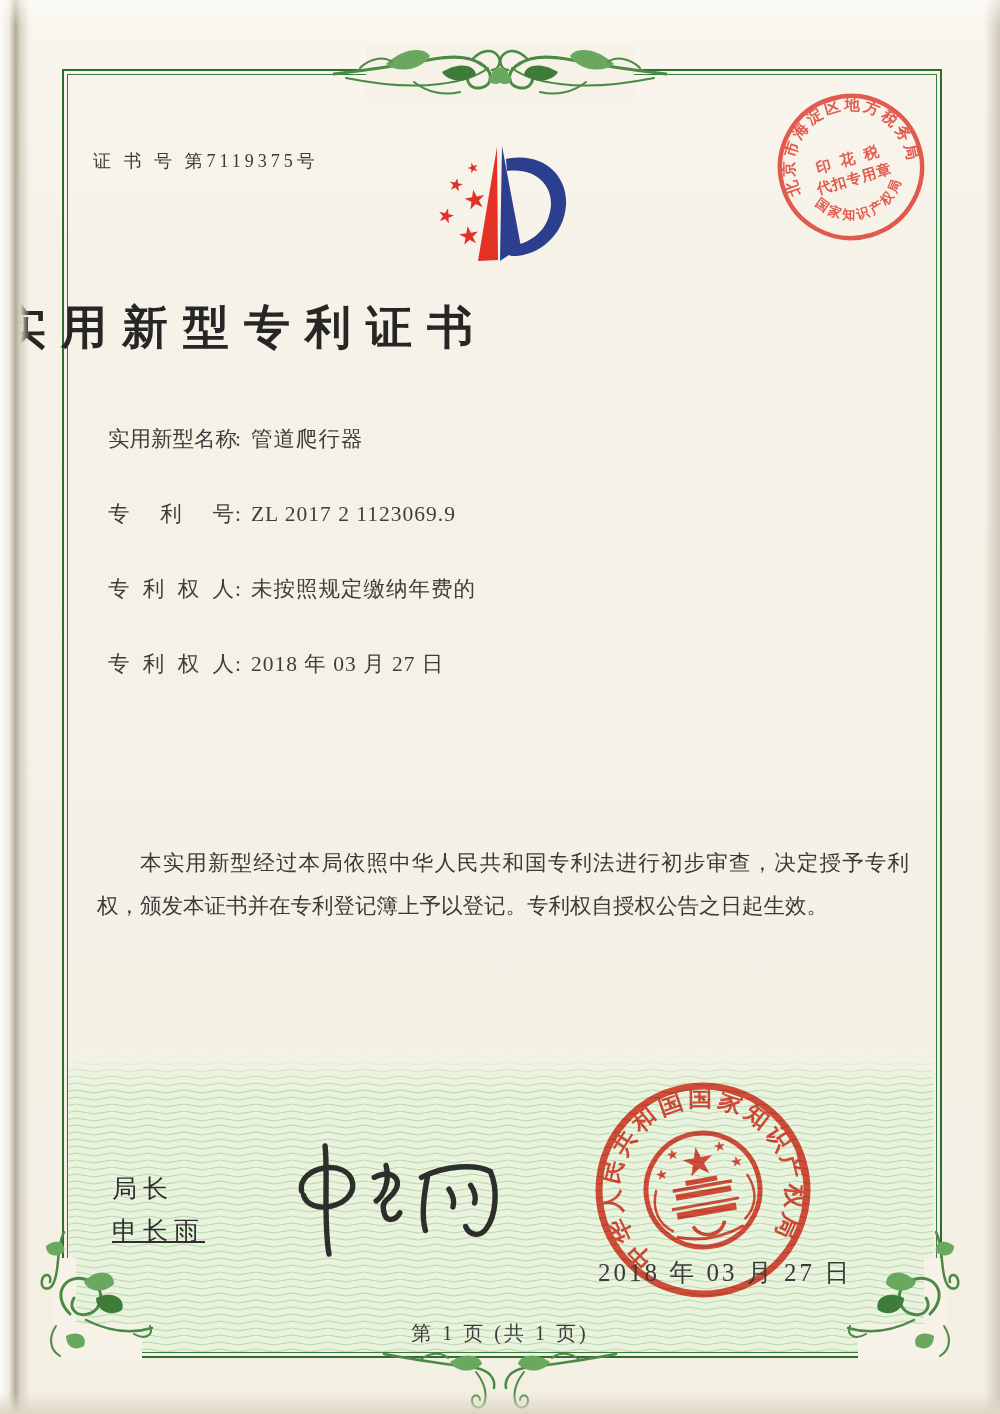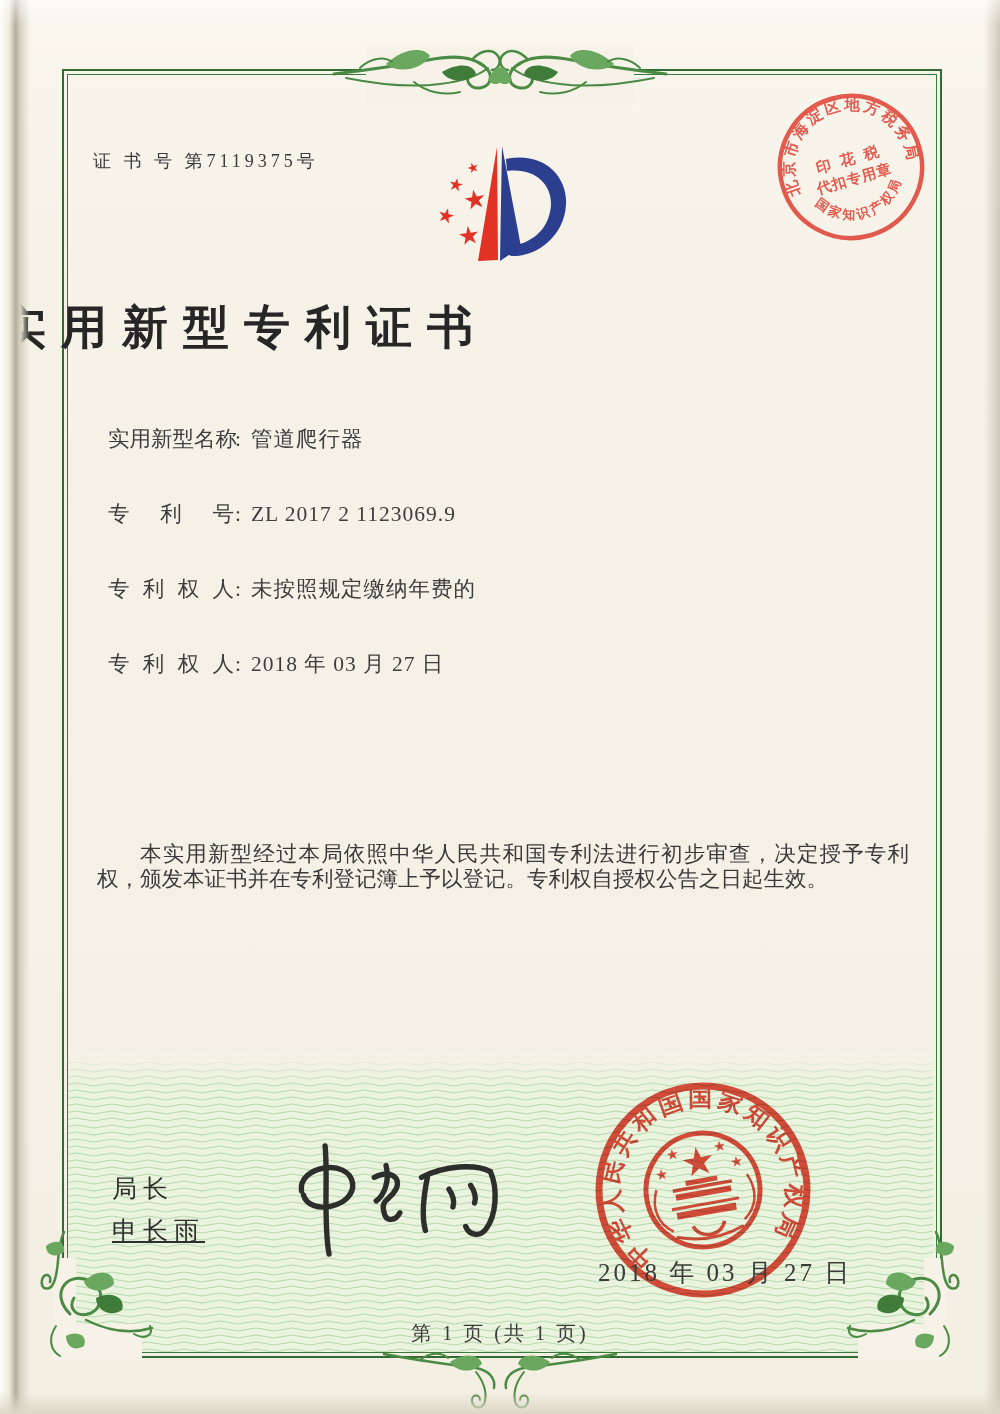--- a/index.html
+++ b/index.html
@@ -35,21 +35,21 @@
   .title{position:absolute;left:0;right:0;top:297px;font-size:46px;font-weight:600;
     letter-spacing:15px;color:#262626;z-index:10;}
 
   .fields{position:absolute;left:108px;top:424px;z-index:10;}
   .field-row{height:75px;font-size:21.5px;color:#3d3d3d;white-space:nowrap;}
   .field-label{display:inline-block;width:126px;text-align:justify;text-align-last:justify;text-justify:inter-character;}
   .field-colon{display:inline-block;margin-left:1px;}
   .field-value{display:inline-block;margin-left:10px;letter-spacing:1px;}
 
   .body-text{position:absolute;left:97px;top:842px;width:812px;z-index:10;
-    font-size:21.5px;line-height:25px;text-align:justify;color:#3a3a3a;}
+    font-size:21.5px;line-height:43px;text-align:justify;color:#3a3a3a;}
   .body-text p{margin:0 0 7px 0;text-indent:2em;}
 
   .signer-title{position:absolute;left:112px;top:1172px;font-size:25px;letter-spacing:6px;color:#2e2e2e;z-index:12;}
   .signer-name{position:absolute;left:112px;top:1214px;font-size:25px;letter-spacing:6px;color:#2e2e2e;z-index:12;text-decoration:underline;}
   .signature{position:absolute;left:272px;top:1140px;z-index:12;}
 
   .seal{position:absolute;left:588px;top:1075px;width:230px;height:230px;z-index:15;
     transform:rotate(-10deg);opacity:.9;mix-blend-mode:multiply;}
   .issue-date{position:absolute;left:598px;top:1256px;font-size:25px;letter-spacing:3px;color:#3b3b3b;z-index:16;}
   .page-footer{position:absolute;left:0;right:0;top:1320px;text-align:center;font-size:20px;letter-spacing:3px;color:#3a3a3a;z-index:16;}

